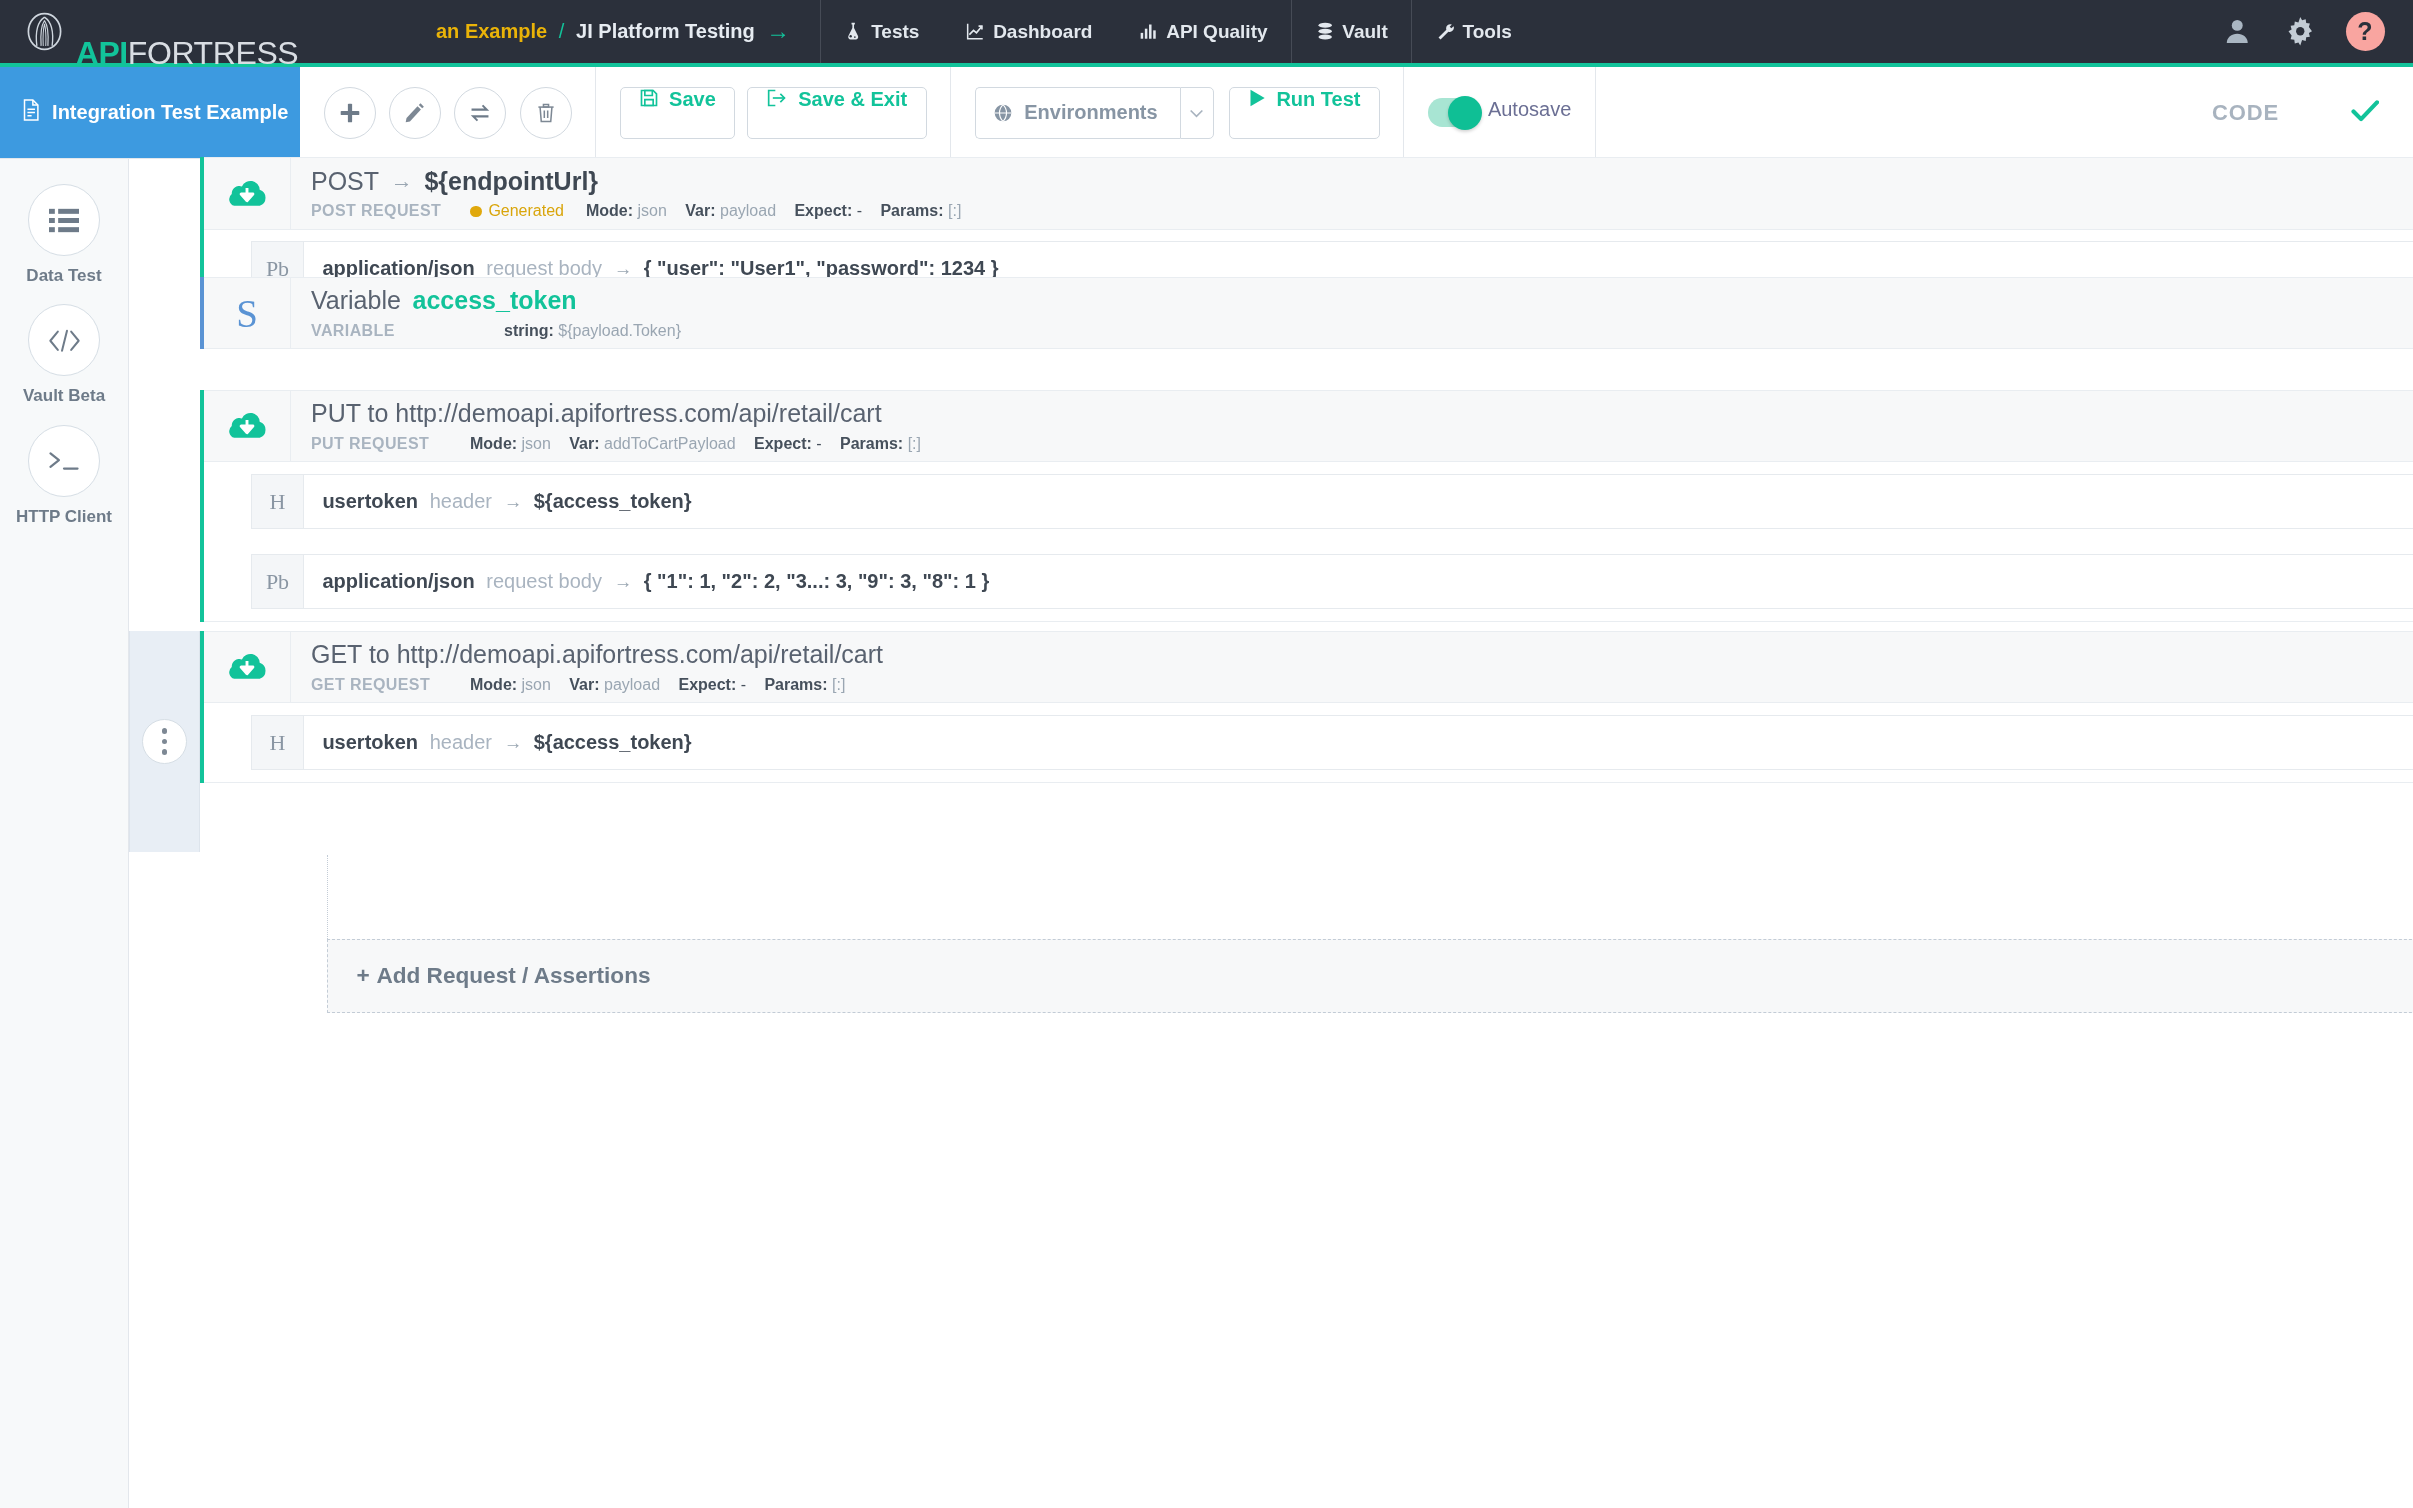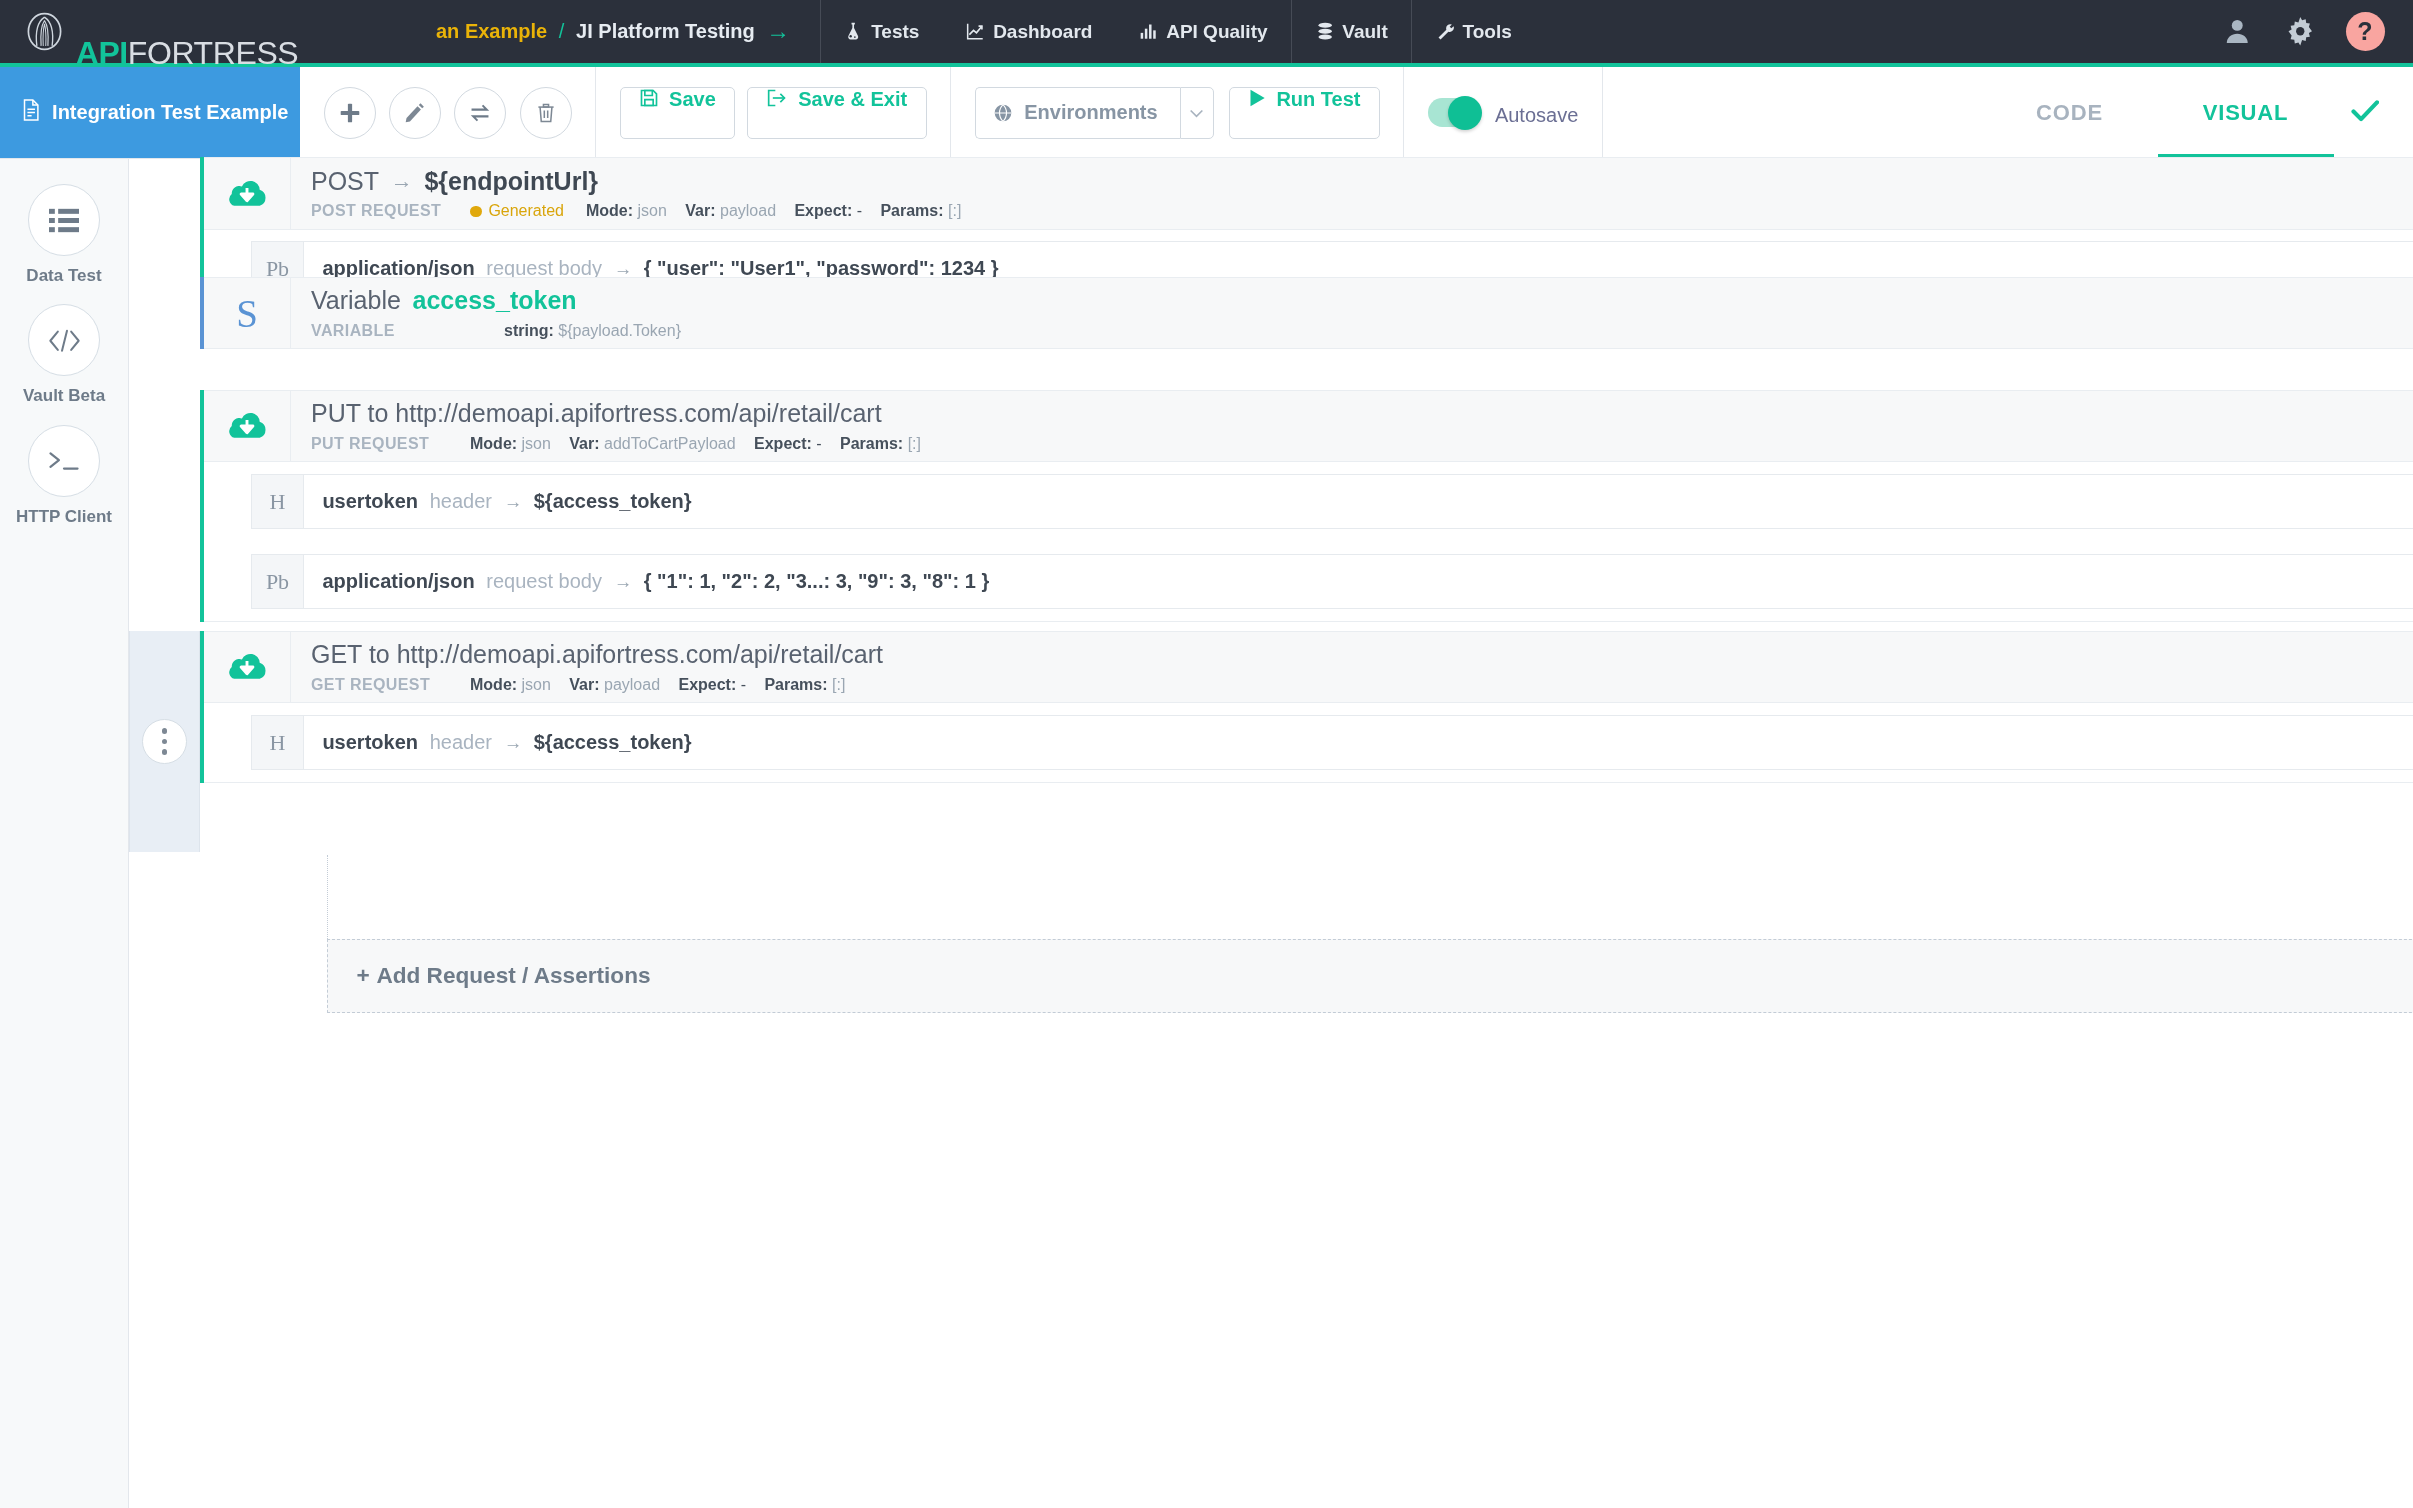--- a/index.html
+++ b/index.html
@@ -94,21 +94,21 @@
     height: 52px; padding: 0 22px 0 17px;
     display: flex; align-items: center; gap: 11.7px;
     font-size: 20px; font-weight: bold; color: #8795a4; cursor: pointer;
   }
   .env-caret {
     border: 0.8px solid #d2d9e0; border-radius: 0 5px 5px 0; background: #fff;
     width: 34px; height: 52px; display: flex; align-items: center; justify-content: center;
     color: #a8b3bf; font-size: 17px; cursor: pointer;
   }
 
-  .toggle-wrap { display: flex; align-items: flex-end; gap: 15px; }
+  .toggle-wrap { display: flex; align-items: flex-start; gap: 8px; }
   .toggle {
     width: 52px; height: 28.5px; border-radius: 14.2px;
     background: #a8e5d3; position: relative; cursor: pointer;
   }
   .toggle .knob {
     position: absolute; right: -1.7px; top: -2.5px;
     width: 34px; height: 34px; border-radius: 50%;
     background: #0fbf95; box-shadow: 0 1.7px 3.4px rgba(0,0,0,.18);
   }
   .toggle-label { font-size: 20px; color: #6b6f94; }
@@ -413,23 +413,20 @@
           <i class="knob"></i>
         </span>
       <span class="toggle-label">Autosave</span>
     </span>
   </div>
 
   <div class="tabs">
     <div class="tab">
         <span>CODE</span>
       </div>
-    <div class="tab active">
-        <span>VISUAL</span>
-      </div>
     <div class="tabcheck">
       <span>
         <svg viewBox="0 0 34 28" width="28.5" height="23.5" fill="none" stroke="#12c39a" stroke-width="5" stroke-linecap="round" stroke-linejoin="round">
             <path d="M3 15l9 9L31 4"></path>
           </svg>
       </span>
     </div>
   </div>
 </div>
 

